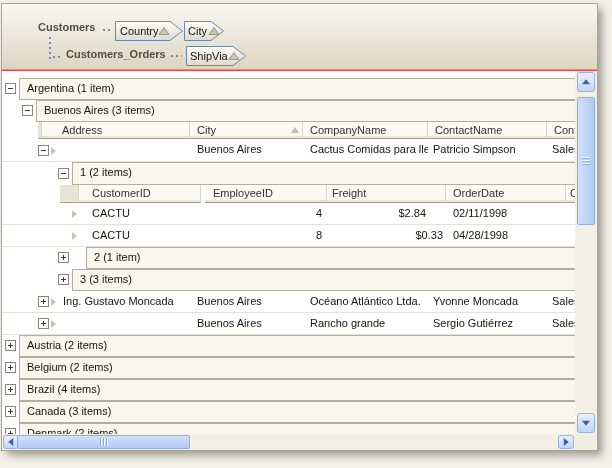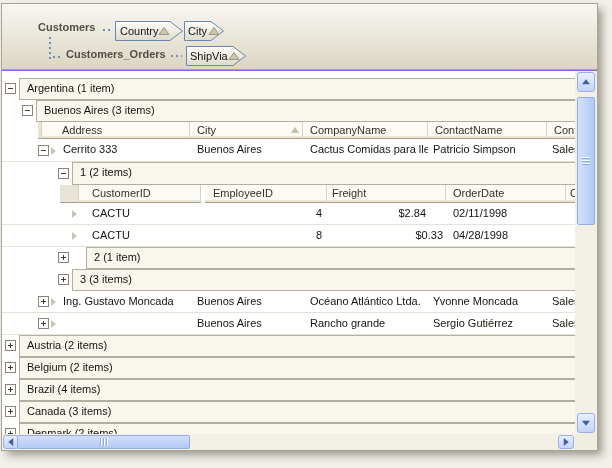--- a/index.html
+++ b/index.html
@@ -1,19 +1,19 @@
 <!DOCTYPE html>
 <html><head>
 <meta charset="utf-8">
 <style>
   html,body{margin:0;padding:0;}
   #app{position:relative;width:612px;height:468px;background:#f2f0e9;overflow:hidden;
        font-family:"Liberation Sans",sans-serif;font-size:11px;color:#15140f;}
   #control{position:absolute;left:1px;top:3px;width:597px;height:448px;box-sizing:border-box;
-       border:1px solid #a9a395;background:#8b5cf6;
+       border:1px solid #a9a395;background:#ef4444;
        box-shadow:5px 5px 8px -1px rgba(85,80,65,.55);}
   
   #groupby{position:absolute;left:0;top:0;width:595px;height:66px;box-sizing:border-box;
        background:linear-gradient(#f8f7f3,#dcd6c1);border-bottom:1px solid #aaa695;}
   .gb-label{position:absolute;font-weight:bold;color:#514f46;white-space:nowrap;}
   .dots-h{position:absolute;height:2px;background:repeating-linear-gradient(90deg,#6f8fba 0 2px,transparent 2px 5px);}
   .dots-v{position:absolute;width:2px;background:repeating-linear-gradient(0deg,#6f8fba 0 2px,transparent 2px 5px);}
   .pill{position:absolute;}
   .pill text{font-family:"Liberation Sans",sans-serif;font-size:11px;fill:#15140f;}
   
@@ -124,21 +124,20 @@
         <div class="hc ind" style="left:36px;width:4px"></div>
         <div class="hc" style="left:40px;width:148px;padding-left:20px">Address</div>
         <div class="hc" style="left:188px;width:113px">City</div>
         <span class="sortasc" style="left:289px;top:5px"></span>
         <div class="hc" style="left:426px;width:119px">ContactName</div>
         <div class="hc" style="left:301px;width:125px">CompanyName</div>
         <div class="hc" style="left:545px;width:28px;border-right:none">Cont</div>
       </div>
 
       <div class="row drow" style="top:68px;height:23px">
-        <div class="cell" style="left:40px;width:148px;padding-left:21px">Cerrito 333</div>
         <div class="cell" style="left:188px;width:113px;padding-left:7px">Buenos Aires</div>
         <div class="cell" style="left:301px;width:125px;padding-left:7px">Cactus Comidas para lle</div>
         <div class="cell" style="left:426px;width:119px;padding-left:5px">Patricio Simpson</div>
         <div class="cell" style="left:545px;width:28px;padding-left:5px">Sales</div>
         <span class="ebox" style="left:36px;top:6px">
             <span class="h"></span>
           </span>
         <span class="tri" style="left:49px;top:8px"></span>
       </div>
 

